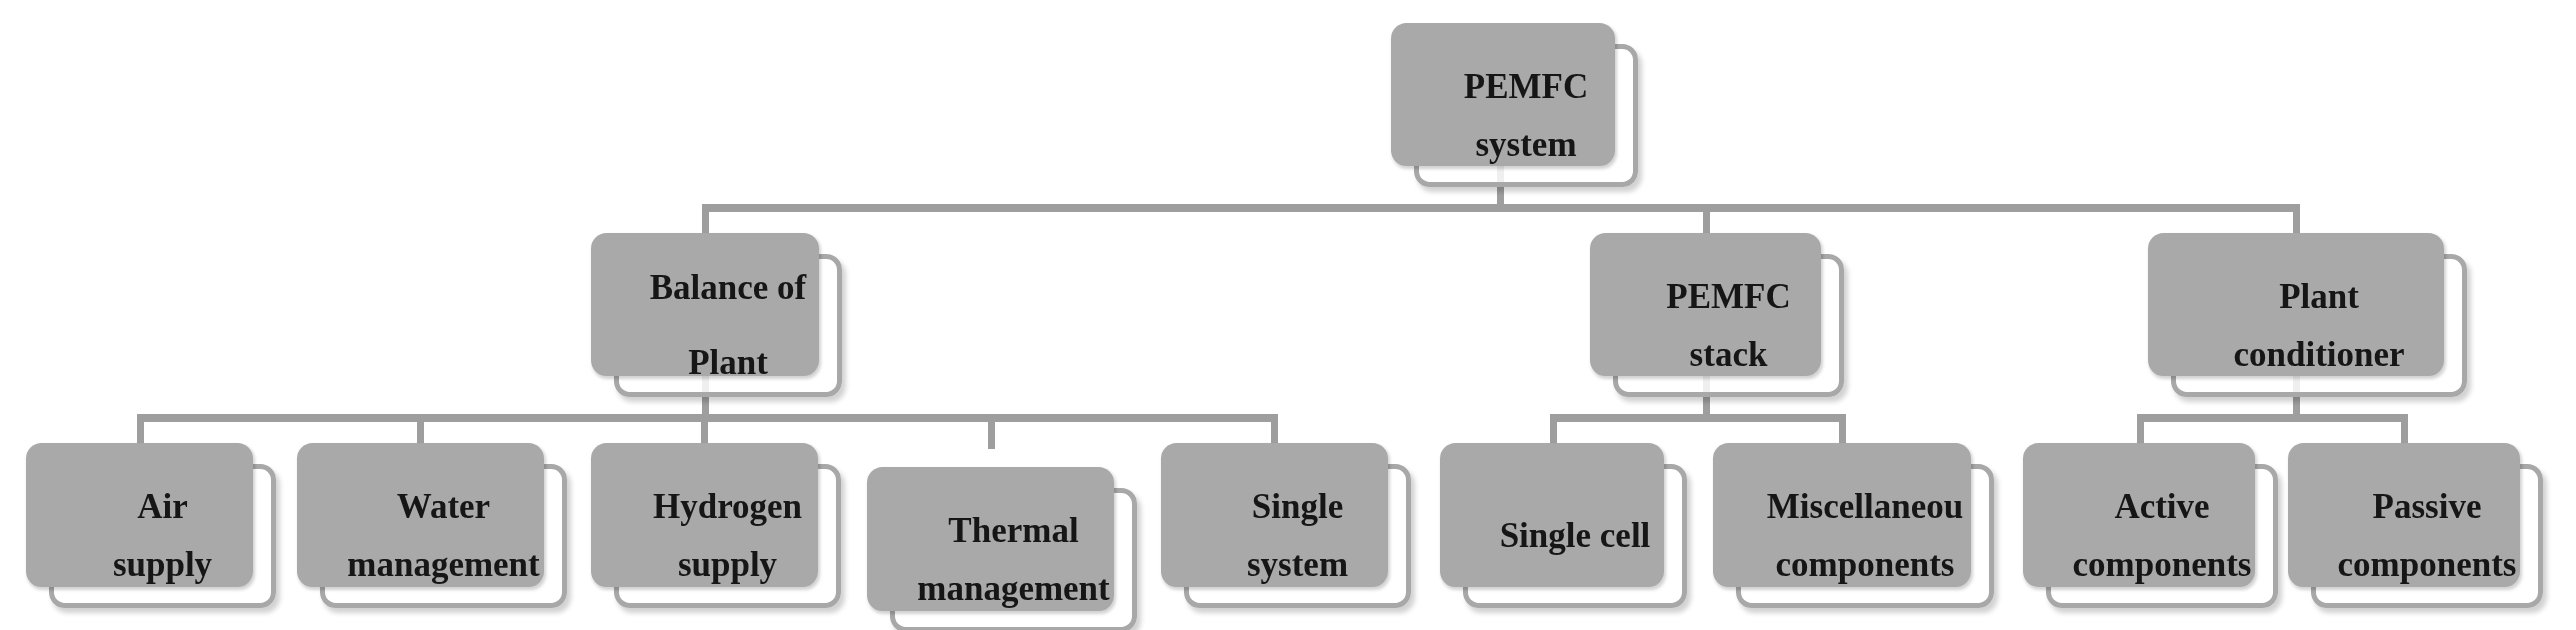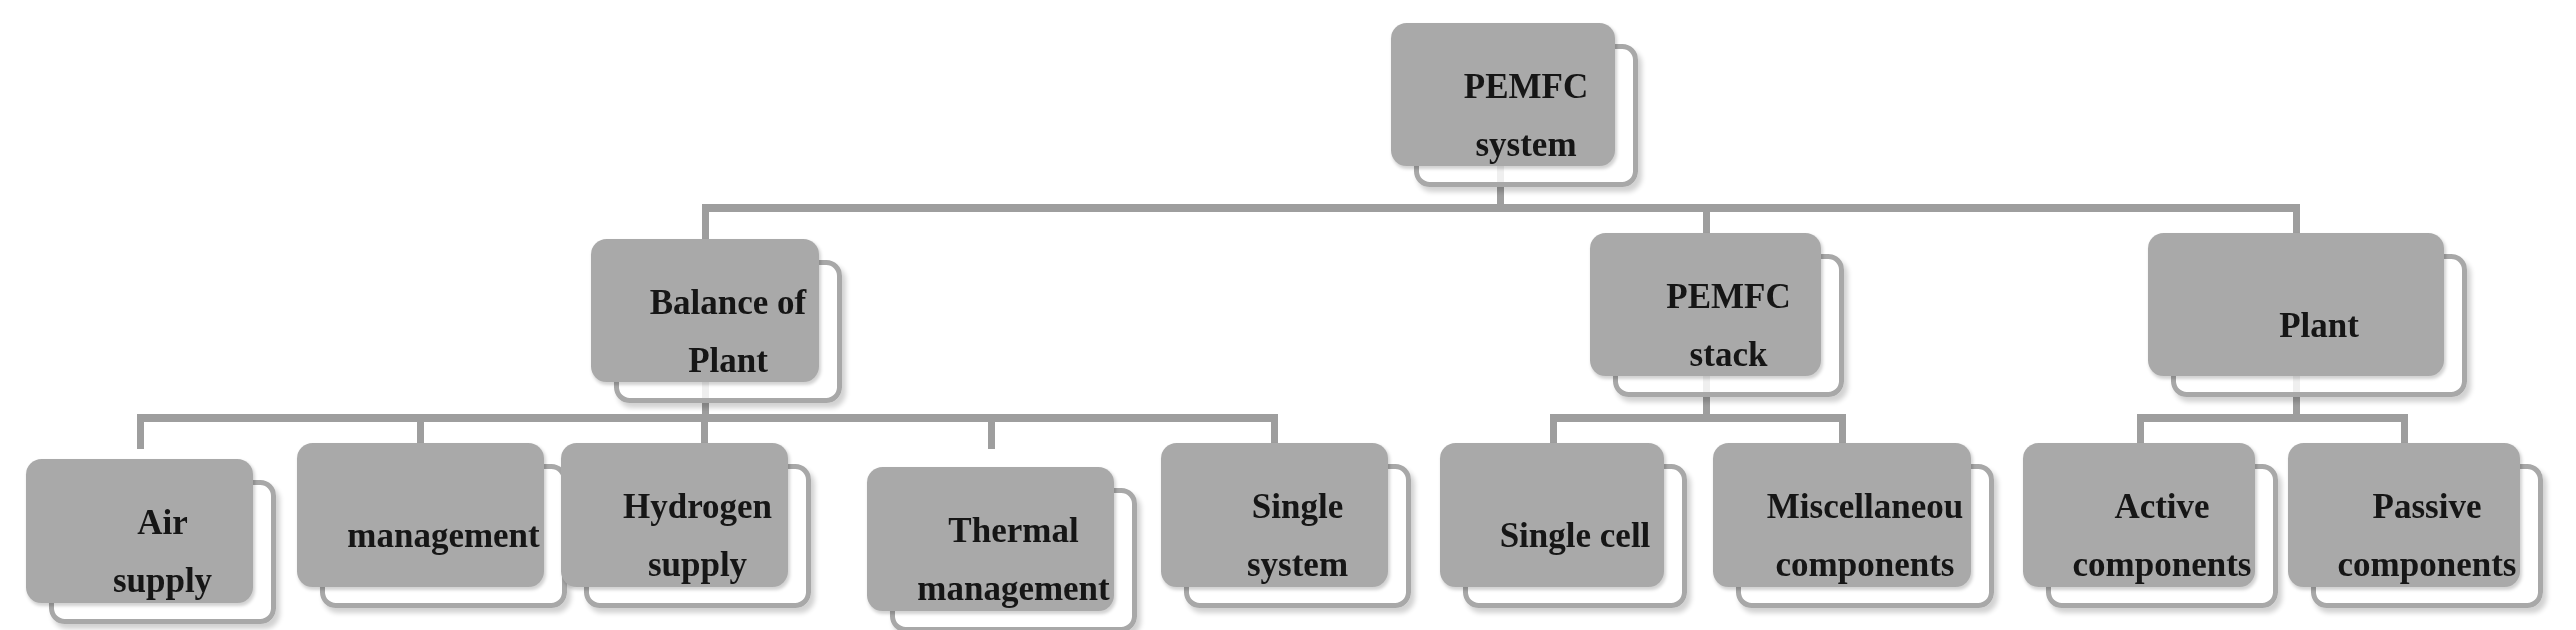--- a/index.html
+++ b/index.html
@@ -78,26 +78,26 @@
     width: calc(100% + 10px);
     height: calc(100% + 10px);
     background: #a9a9a9;
     border-radius: 15.7px;
     box-shadow: 1.6px 2.5px 3.3px rgba(0, 0, 0, 0.18);
   }
   .node span:empty { display: none; }
 
   
   .n0  { left: 1414px; top: 44px;  width: 224px; height: 143px; } 
-  .n1  { left: 614px;  top: 260px; width: 228px; height: 143px; } 
+  .n1  { left: 614px;  top: 254px; width: 228px; height: 143px; justify-content: space-between; } 
   .n2  { left: 1613px; top: 254px; width: 231px; height: 143px; } 
   .n3  { left: 2171px; top: 254px; width: 296px; height: 143px; } 
-  .n4  { left: 49px;   top: 480px; width: 227px; height: 144px; } 
+  .n4  { left: 49px;   top: 464px; width: 227px; height: 144px; } 
   .n5  { left: 320px;  top: 464px; width: 247px; height: 144px; } 
-  .n6  { left: 584px;  top: 464px; width: 227px; height: 144px; } 
+  .n6  { left: 614px;  top: 464px; width: 227px; height: 144px; } 
   .n7  { left: 890px; top: 488px; width: 247px; height: 144px; } 
   .n8  { left: 1184px; top: 464px; width: 227px; height: 144px; } 
   .n9  { left: 1463px; top: 464px; width: 224px; height: 144px; } 
   .n10 { left: 1736px; top: 464px; width: 258px; height: 144px; } 
   .n11 { left: 2046px; top: 464px; width: 232px; height: 144px; } 
   .n12 { left: 2311px; top: 464px; width: 232px; height: 144px; text-align: center; } 
 </style>
 </head>
 <body>
 
@@ -137,28 +137,30 @@
     <span>Plant</span>
   </div>
 
   <div class="node n2">
     <span>PEMFC</span>
     <span>stack</span>
   </div>
 
   <div class="node n3">
     <span>Plant</span>
+    <span>conditioner</span>
   </div>
 
   <div class="node n4">
     <span>Air</span>
     <span>supply</span>
   </div>
 
   <div class="node n5">
+    <span>Water</span>
     <span>management</span>
   </div>
 
   <div class="node n6">
     <span>Hydrogen</span>
     <span>supply</span>
   </div>
 
   <div class="node n7">
     <span>Thermal</span>

